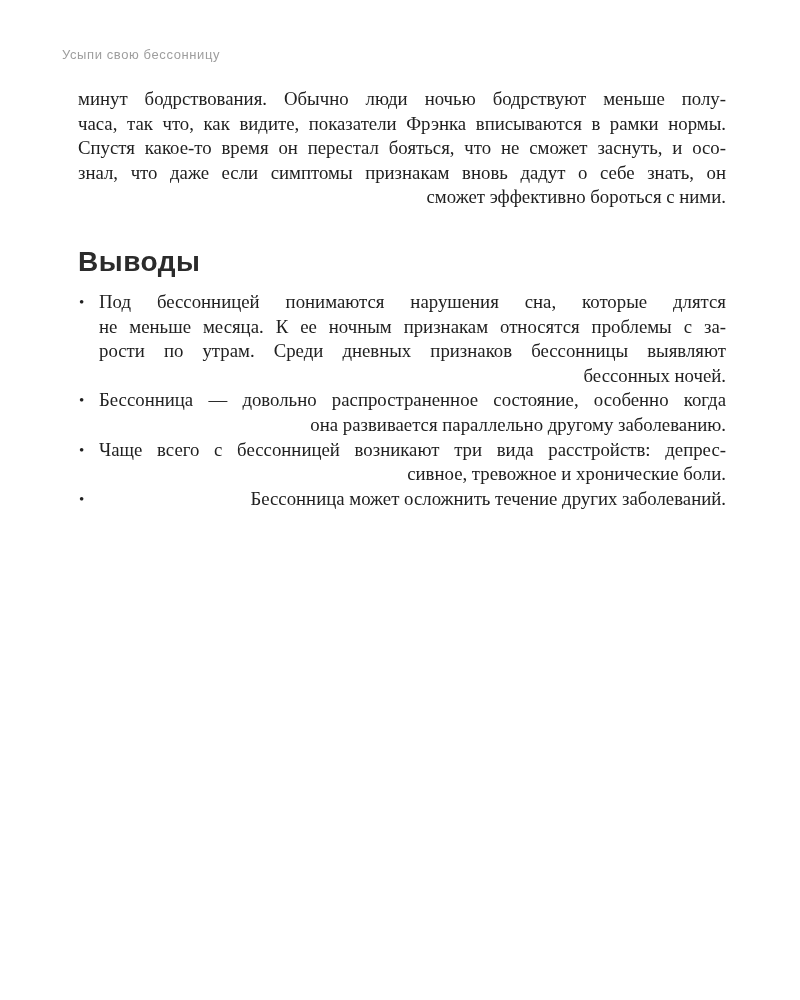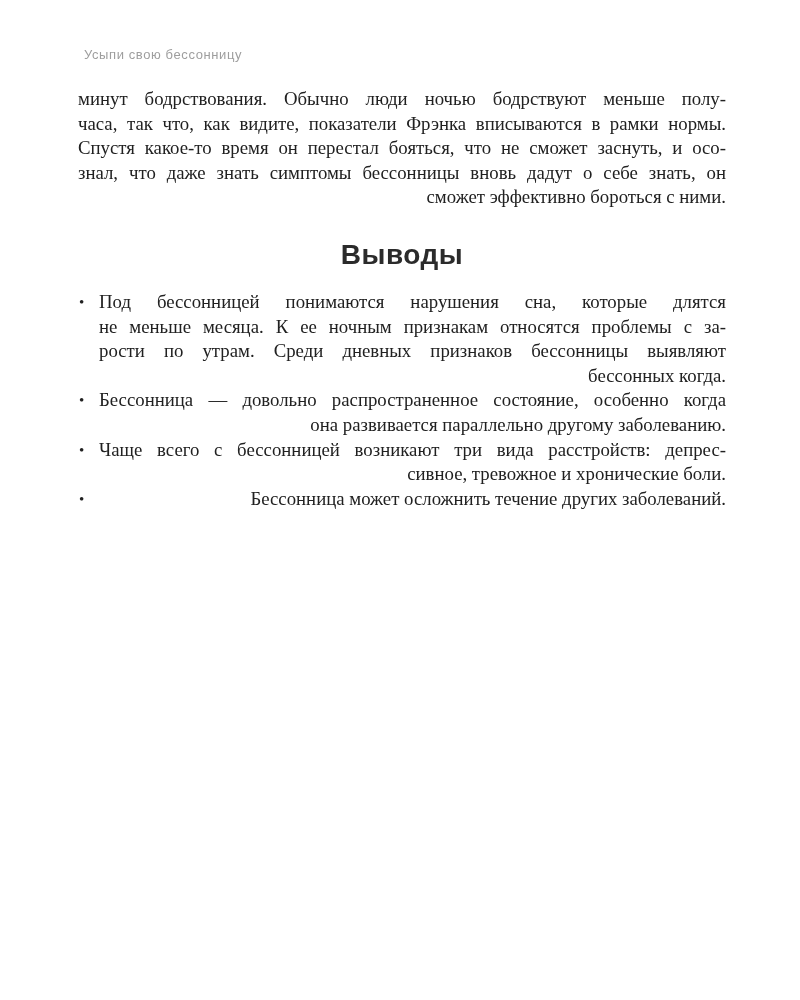--- a/index.html
+++ b/index.html
@@ -15,21 +15,21 @@
     font-family: "Liberation Serif", "DejaVu Serif", serif;
   }
   .page {
     position: relative;
     width: 800px; height: 1000px;
     background: var(--color-background);
     overflow: hidden;
   }
   .running-head {
     position: absolute;
-    left: 84px; top: 47px;
+    left: 62px; top: 47px;
     font-family: "Liberation Sans", "DejaVu Sans", sans-serif;
     font-size: 13px;
     font-weight: 400;
     letter-spacing: 0.6px;
     color: var(--color-running_head);
   }
   .text-col {
     position: absolute;
     left: 78px;
     width: 648px;
@@ -41,23 +41,23 @@
     color: var(--color-text);
     text-align: right;
     white-space: normal;
   }
   .line.j {
     text-align: justify;
     text-align-last: justify;
   }
   .section-title {
     position: absolute;
-    left: 78px; top: 239px;
+    left: 78px; top: 246px;
     width: 648px;
-    text-align: center;
+    text-align: left;
     font-family: "Liberation Sans", "DejaVu Sans", sans-serif;
     font-size: 28px;
     font-weight: 700;
     letter-spacing: 0.5px;
     color: var(--color-heading);
     line-height: 32px;
   }
   .bullets { top: 290px; }
   .bullet-item {
     position: relative;
@@ -77,35 +77,35 @@
 <body>
 
 <div class="page">
 
   <header class="running-head">Усыпи свою бессонницу</header>
 
   <section class="text-col intro">
     <div class="line j">минут бодрствования. Обычно люди ночью бодрствуют меньше полу-</div>
     <div class="line j">часа, так что, как видите, показатели Фрэнка вписываются в рамки нормы.</div>
     <div class="line j">Спустя какое-то время он перестал бояться, что не сможет заснуть, и осо-</div>
-    <div class="line j">знал, что даже знать симптомы бессонницы вновь дадут о себе знать, он</div>
+    <div class="line j">знал, что даже если симптомы признакам вновь дадут о себе знать, он</div>
     <div class="line">сможет эффективно бороться с ними.</div>
   </section>
 
   <h1 class="section-title">Выводы</h1>
 
   <section class="text-col bullets">
 
     <div class="bullet-item">
       <span class="bullet-dot">•</span>
       <div class="bullet-lines">
         <div class="line j">Под бессонницей понимаются нарушения сна, которые длятся</div>
         <div class="line j">не меньше месяца. К ее ночным признакам относятся проблемы с за-</div>
         <div class="line j">рости по утрам. Среди дневных признаков бессонницы выявляют</div>
-        <div class="line">бессонных когда.</div>
+        <div class="line">бессонных ночей.</div>
       </div>
     </div>
 
     <div class="bullet-item">
       <span class="bullet-dot">•</span>
       <div class="bullet-lines">
         <div class="line j">Бессонница — довольно распространенное состояние, особенно когда</div>
         <div class="line">она развивается параллельно другому заболеванию.</div>
       </div>
     </div>

